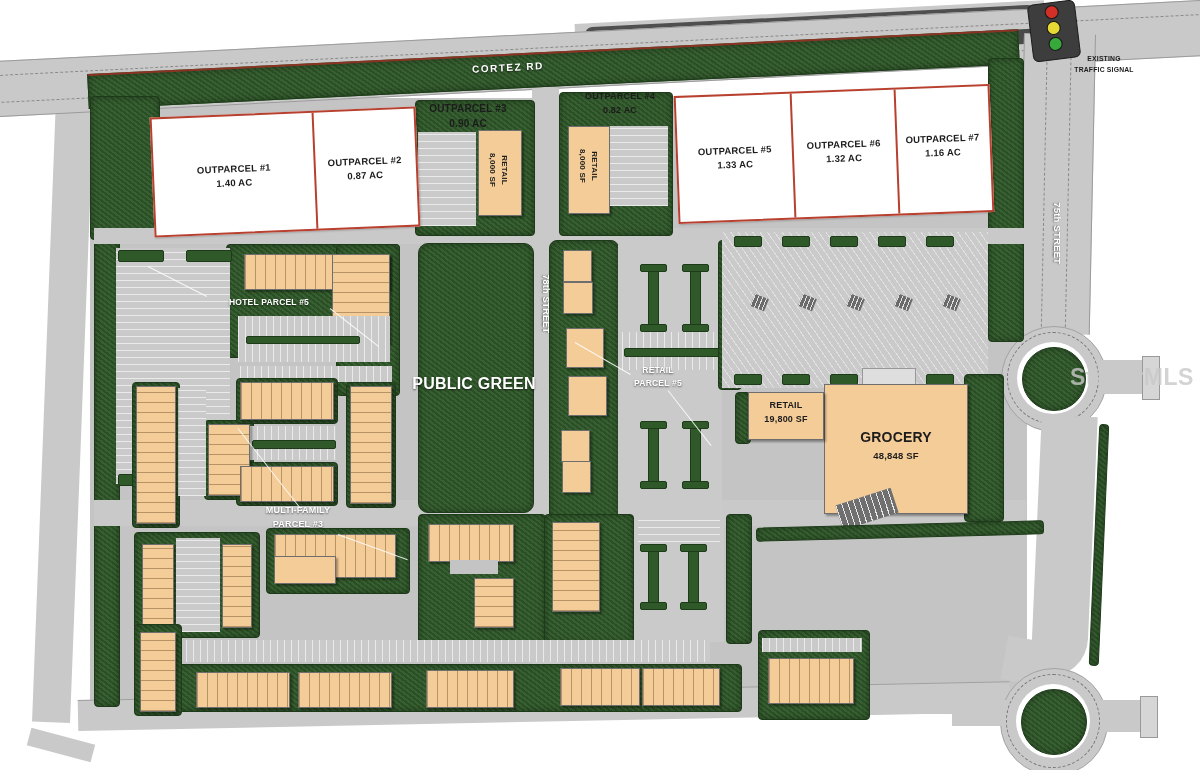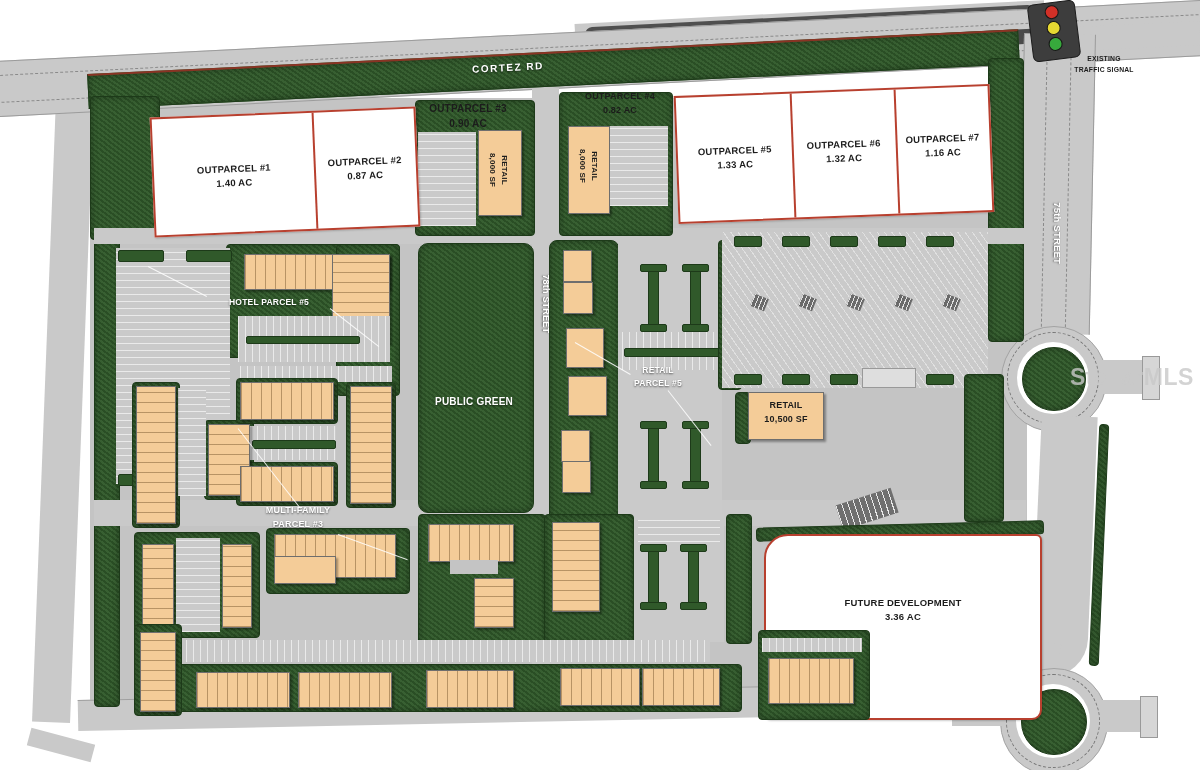--- a/index.html
+++ b/index.html
@@ -185,35 +185,33 @@
   <div class="isl" style="left:926px;top:374px;width:26px;height:9px;"></div>
   <div class="corral" style="left:752px;top:296px;width:15px;height:13px;"></div>
   <div class="corral" style="left:800px;top:296px;width:15px;height:13px;"></div>
   <div class="corral" style="left:848px;top:296px;width:15px;height:13px;"></div>
   <div class="corral" style="left:896px;top:296px;width:15px;height:13px;"></div>
   <div class="corral" style="left:944px;top:296px;width:15px;height:13px;"></div>
 
   <div class="green" style="left:964px;top:374px;width:38px;height:146px;"></div>
   <div class="green" style="left:735px;top:392px;width:14px;height:50px;"></div>
   <div class="abs" style="left:862px;top:368px;width:52px;height:18px;background:#dedede;border:1px solid #999;"></div>
+  <div class="bld" style="left:824px;top:384px;width:142px;height:128px;">
+    <div class="lbl" style="left:0;top:42px;width:100%;font-size:14px;">GROCERY</div>
+    <div class="lbl" style="left:0;top:64px;width:100%;font-size:9.5px;">48,848 SF</div>
+  </div>
   <div class="bld" style="left:748px;top:392px;width:74px;height:46px;">
     <div class="lbl" style="left:0;top:6px;width:100%;font-size:9px;">
       <div>RETAIL</div>
-        <div>10,500 SF</div>
+        <div>19,800 SF</div>
     </div>
   </div>
   <div class="abs" style="left:838px;top:496px;width:58px;height:26px;background:#6f6f6f;background-image:repeating-linear-gradient(90deg,rgba(255,255,255,.85) 0 1px,transparent 1px 6px);transform:rotate(-18deg);"></div>
 
   <div class="green" style="left:756px;top:524px;width:286px;height:12px;transform:rotate(-1.5deg);"></div>
-  <div class="parcel" style="left:764px;top:534px;width:274px;height:182px;border-radius:24px 6px 10px 6px;">
-    <div class="lbl" style="left:0;top:60px;width:100%;font-size:9.5px;">
-      <div>FUTURE DEVELOPMENT</div>
-        <div>3.36 AC</div>
-    </div>
-  </div>
   <div class="green" style="left:758px;top:630px;width:110px;height:88px;"></div>
   <div class="lot stripesV" style="left:762px;top:638px;width:100px;height:14px;"></div>
   <div class="bld uv" style="left:768px;top:658px;width:84px;height:44px;"></div>
 
   <div class="green" style="left:134px;top:532px;width:124px;height:104px;"></div>
   <div class="bld uh" style="left:142px;top:544px;width:30px;height:84px;"></div>
   <div class="lot stripesH" style="left:176px;top:538px;width:44px;height:94px;"></div>
   <div class="bld uh" style="left:222px;top:544px;width:28px;height:82px;"></div>
 
   <div class="green" style="left:266px;top:528px;width:142px;height:64px;"></div>
@@ -277,21 +275,21 @@
   </div>
   <div class="lbl" style="left:552px;top:154px;width:72px;font-size:8px;line-height:1.5;transform:rotate(90deg);">
     <div>RETAIL</div>
       <div>8,000 SF</div>
   </div>
 
   <div class="leader" style="left:148px;top:266px;width:66px;transform:rotate(27deg);"></div>
   <div class="leader" style="left:330px;top:308px;width:62px;transform:rotate(38deg);"></div>
   <div class="lbl lblw" style="left:210px;top:296px;width:118px;font-size:8.5px;">HOTEL PARCEL #5</div>
 
-  <div class="lbl lblw" style="left:412px;top:394px;width:124px;font-size:10px;">PUBLIC GREEN</div>
+  <div class="lbl lblw" style="left:412px;top:372px;width:124px;font-size:16px;">PUBLIC GREEN</div>
 
   <div class="leader" style="left:575px;top:342px;width:64px;transform:rotate(30deg);"></div>
   <div class="leader" style="left:668px;top:390px;width:70px;transform:rotate(52deg);"></div>
   <div class="lbl lblw" style="left:612px;top:364px;width:92px;font-size:8.5px;">
     <div>RETAIL</div>
       <div>PARCEL #5</div>
   </div>
 
   <div class="leader" style="left:238px;top:428px;width:104px;transform:rotate(52deg);"></div>
   <div class="leader" style="left:338px;top:534px;width:74px;transform:rotate(20deg);"></div>

